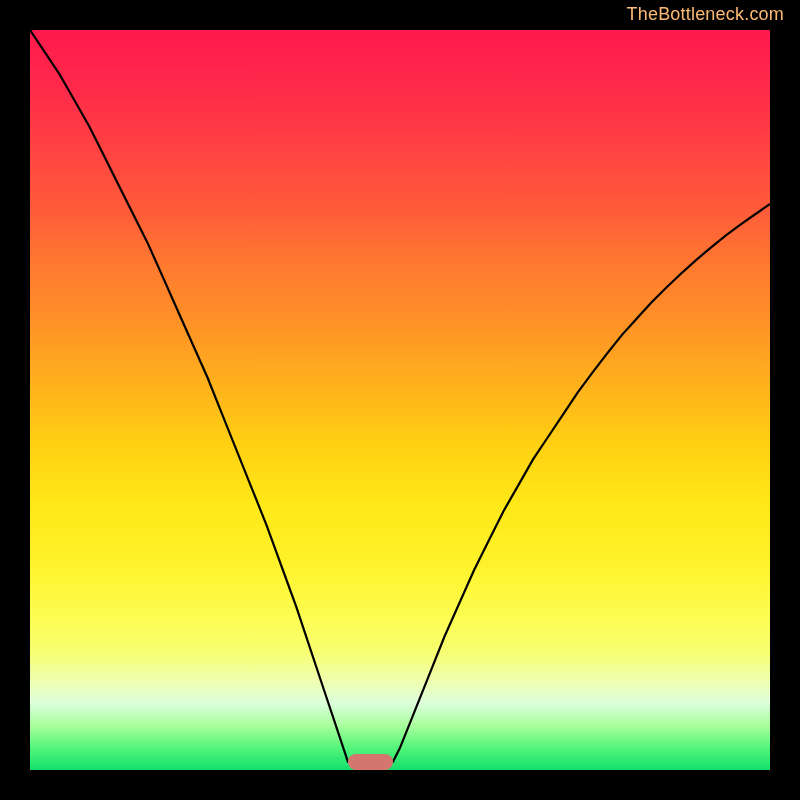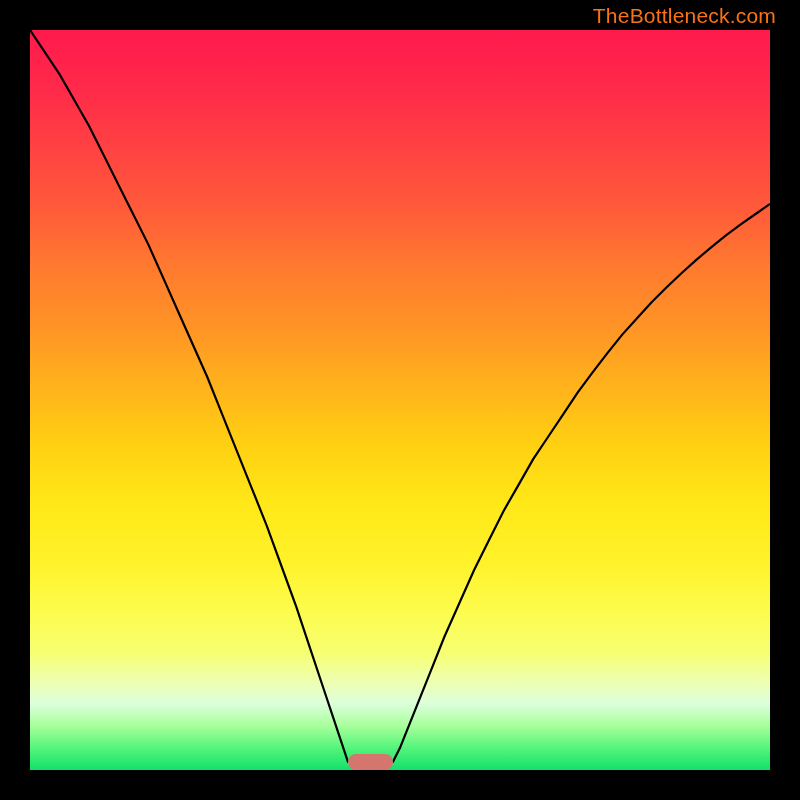--- a/index.html
+++ b/index.html
@@ -61,23 +61,23 @@
     height: 100%;
   }
   .marker {
     position: absolute;
     background: #d4766e;
     border-radius: 8px;
   }
   .watermark {
     position: absolute;
     top: 4px;
-    right: 24px;
-    color: #f97316;
-    font-size: 21px;
+    right: 16px;
+    color: #fdba74;
+    font-size: 18px;
     font-weight: 500;
     letter-spacing: 0.2px;
   }
 </style>
 </head>
 <body>
 
 <div class="frame">
 
   <div class="watermark">TheBottleneck.com</div>

